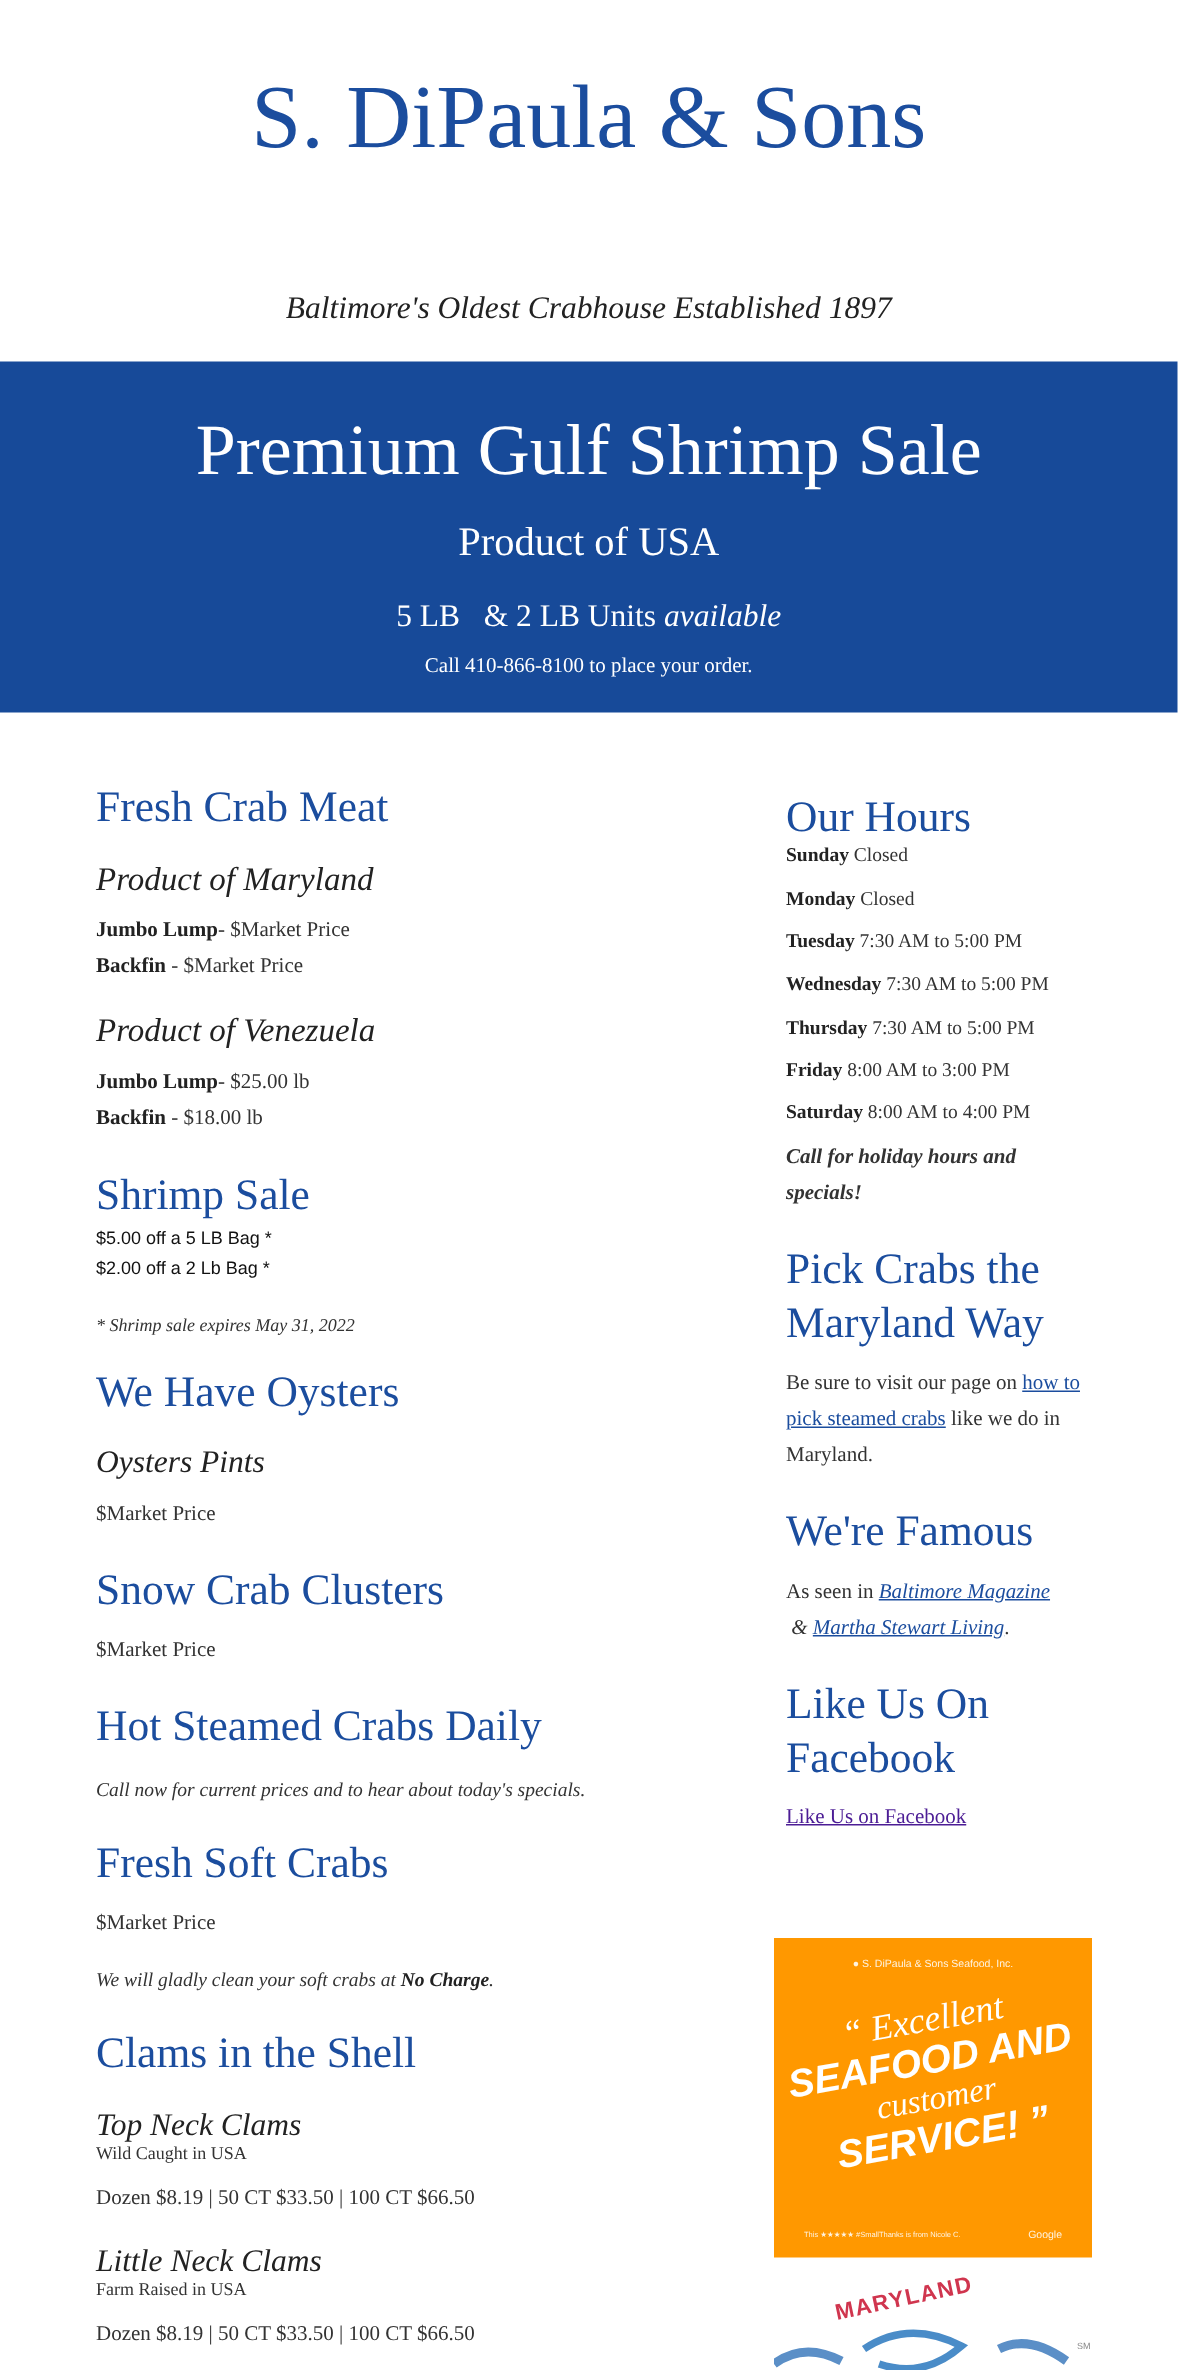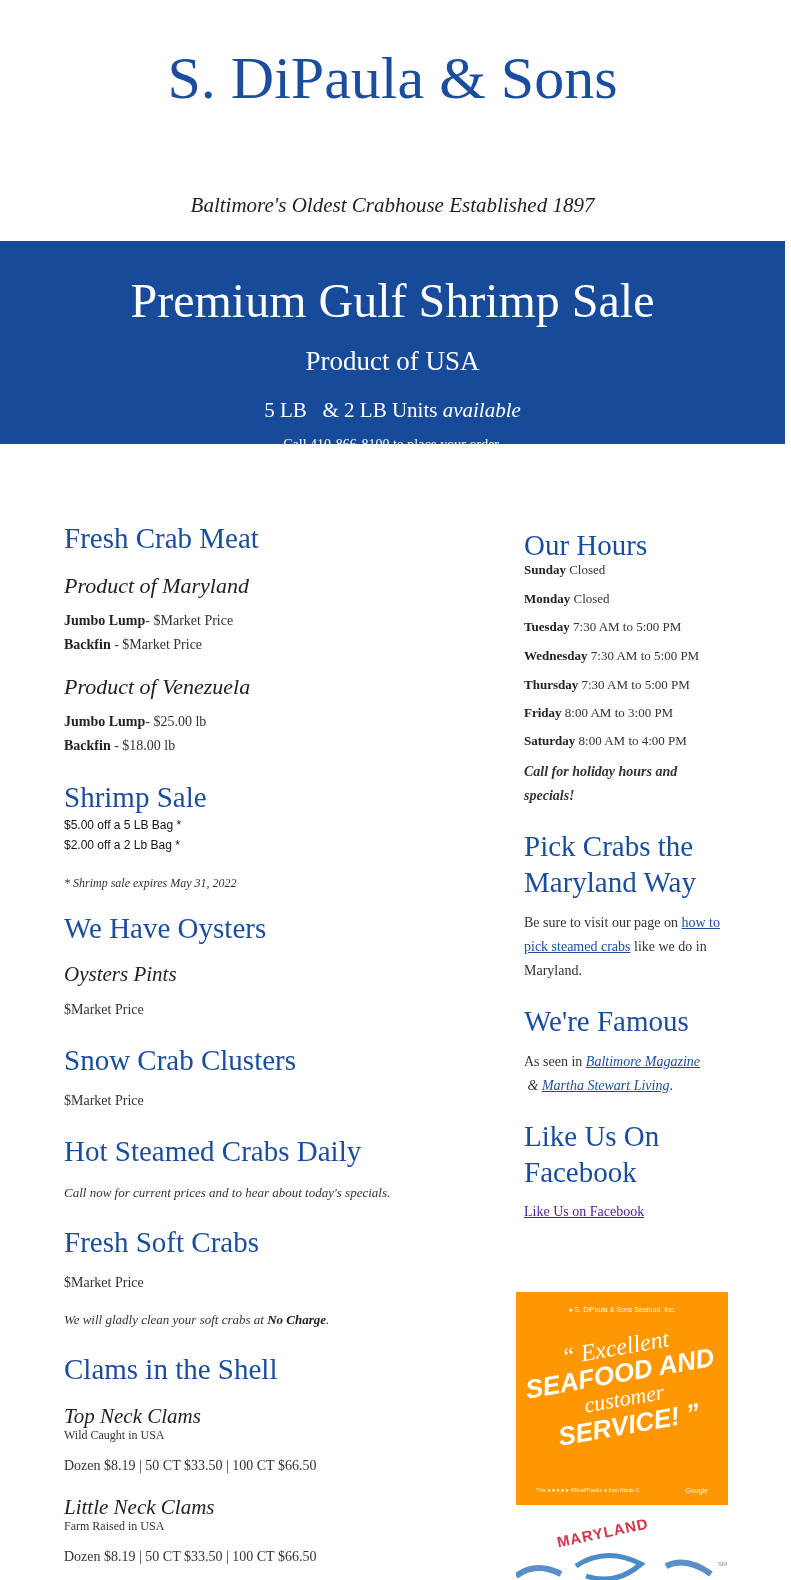--- a/index.html
+++ b/index.html
@@ -3,21 +3,21 @@
   <meta charset="utf-8">
   <style>
     * { box-sizing: border-box; margin: 0; padding: 0; }
     html, body { width: 791px; height: 1580px; overflow: hidden; background: #ffffff; }
     body { font-family: "DejaVu Serif", serif; color: #222; position: relative; }
 
     .site-header { position: absolute; left: 0; top: 0; width: 785px; height: 241px; text-align: center; margin-top: 40px; }
     .site-title { position: absolute; left: 0; width: 785px; top: 6px; font-family: "Liberation Serif", serif; font-size: 60px; line-height: 65px; color: #1b4d9e; font-weight: normal; }
     .site-tagline { position: absolute; left: 0; width: 785px; top: 153px; font-family: "Liberation Serif", serif; font-style: italic; font-size: 21px; color: #222; }
 
-    .banner { position: absolute; left: 0; top: 241px; width: 785px; height: 203px; background: #174a99; color: #fff; text-align: center; }
+    .banner { position: absolute; left: 0; top: 241px; width: 785px; height: 234px; background: #174a99; color: #fff; text-align: center; }
     .banner-title { position: absolute; left: 0; width: 785px; top: 30px; font-family: "Liberation Serif", serif; font-size: 48px; line-height: 60px; }
     .banner-sub { position: absolute; left: 0; width: 785px; top: 105px; font-family: "Liberation Serif", serif; font-size: 27px; }
     .banner-units { position: absolute; left: 0; width: 785px; top: 157px; font-family: "Liberation Serif", serif; font-size: 21px; }
     .banner-units em { font-style: italic; }
     .banner-call { position: absolute; left: 0; width: 785px; top: 196px; font-family: "Liberation Serif", serif; font-size: 14px; }
 
     .h2 { font-family: "Liberation Serif", serif; color: #1b4d9e; font-weight: normal; font-size: 29px; line-height: 36px; }
     .h3i { font-family: "Liberation Serif", serif; font-style: italic; font-size: 22px; color: #222; font-weight: normal; }
     .p { font-family: "Liberation Serif", serif; font-size: 14px; color: #333; line-height: 24px; }
     .p b { color: #222; }

